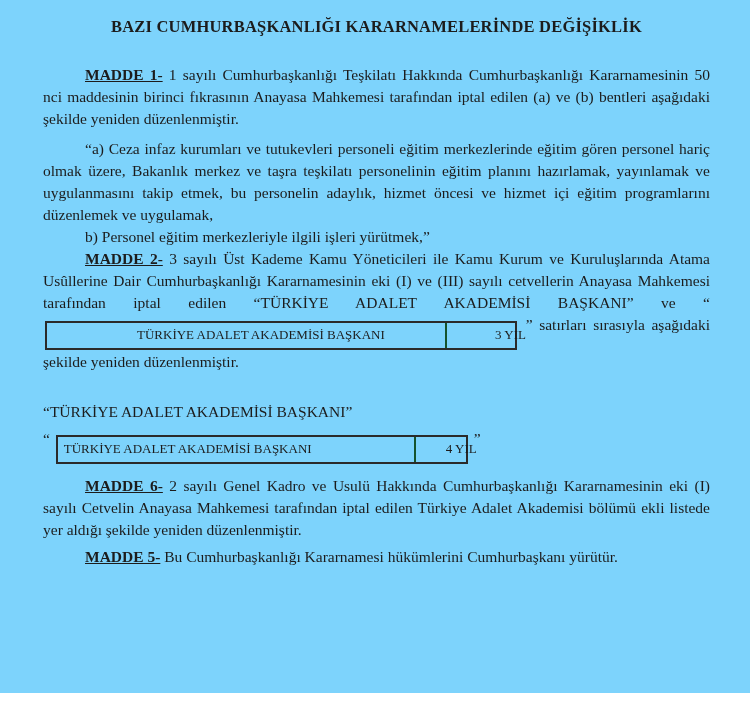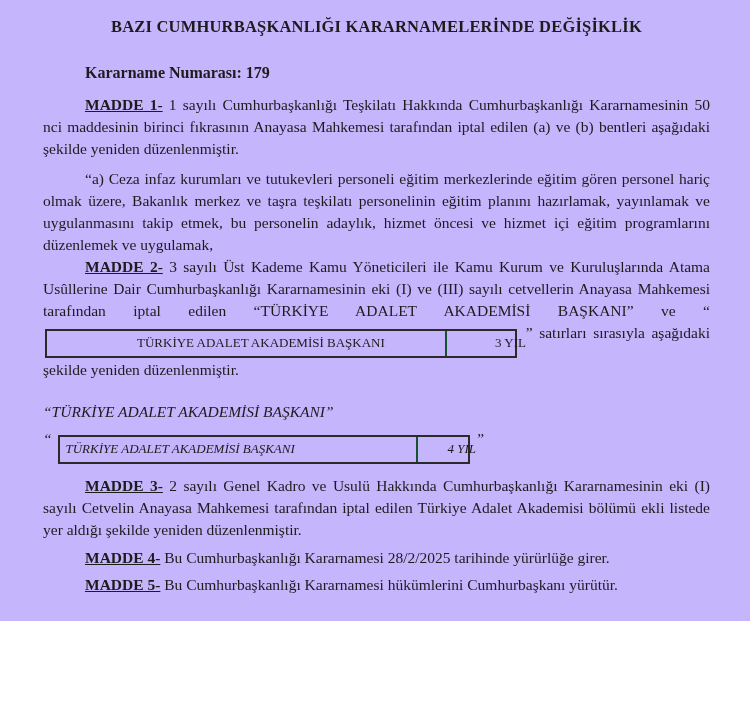--- a/index.html
+++ b/index.html
@@ -6,23 +6,23 @@
   html, body { background: #ffffff; }
   body {
     width: 750px;
     height: 701px;
     font-family: "Liberation Serif", "DejaVu Serif", serif;
     color: #1c1c1c;
     overflow: hidden;
   }
   .page {
     width: 750px;
-    height: 621px;
+    height: 693px;
     padding: 16px 40px 0 43px;
-    background: #c4b5fd;
+    background: #7dd3fc;
   }
   .doc-title {
     text-align: center;
     font-weight: bold;
     font-size: 16.5px;
     line-height: 22px;
     letter-spacing: 0.2px;
     margin-bottom: 26px;
   }
   .decree-number {
@@ -56,56 +56,54 @@
     font-size: 13px;
     vertical-align: top;
   }
   .row-box .cell-title { width: 356px; }
   .row-box .cell-term {
     border-left: 2px solid #14532d;
     text-align: center;
   }
   .row-box .cell-term.old { width: 70px; }
   .row-box .cell-term.new { width: 52px; padding-left: 30px; }
-  .replacement-block { margin-top: 20px; font-style: italic; }
+  .replacement-block { margin-top: 28px; }
   .replacement-line1 { font-size: 15.5px; line-height: 22px; }
   .replacement-line2 { font-size: 15.5px; line-height: 30px; margin-top: 1px; }
 </style>
 </head>
 <body>
 
 <div class="page">
 
   <div class="doc-title">
     <div>BAZI CUMHURBAŞKANLIĞI KARARNAMELERİNDE DEĞİŞİKLİK</div>
   </div>
 
-  <div class="decree-number">Kararname Numarası: 179</div>
 
   <p class="para"><span class="bold">MADDE 1-</span>
     <span>1 sayılı Cumhurbaşkanlığı Teşkilatı Hakkında Cumhurbaşkanlığı Kararnamesinin 50 nci maddesinin birinci fıkrasının Anayasa Mahkemesi tarafından iptal edilen (a) ve (b) bentleri aşağıdaki şekilde yeniden düzenlenmiştir.</span></p>
 
   <p class="para mt-8">“a) Ceza infaz kurumları ve tutukevleri personeli eğitim merkezlerinde eğitim gören personel hariç olmak üzere, Bakanlık merkez ve taşra teşkilatı personelinin eğitim planını hazırlamak, yayınlamak ve uygulanmasını takip etmek, bu personelin adaylık, hizmet öncesi ve hizmet içi eğitim programlarını düzenlemek ve uygulamak,</p>
 
+  <p class="para">b) Personel eğitim merkezleriyle ilgili işleri yürütmek,”</p>
 
   <p class="para"><span class="bold">MADDE 2-</span>
     <span>3 sayılı Üst Kademe Kamu Yöneticileri ile Kamu Kurum ve Kuruluşlarında Atama Usûllerine Dair Cumhurbaşkanlığı Kararnamesinin eki (I) ve (III) sayılı cetvellerin Anayasa Mahkemesi tarafından iptal edilen “TÜRKİYE ADALET AKADEMİSİ BAŞKANI” ve “</span>
     <span class="row-box"><span class="cell cell-title">TÜRKİYE ADALET AKADEMİSİ BAŞKANI</span><span class="cell cell-term old">3 YIL</span></span>
     <span>” satırları sırasıyla aşağıdaki şekilde yeniden düzenlenmiştir.</span></p>
 
   <div class="replacement-block">
     <div class="replacement-line1">“TÜRKİYE ADALET AKADEMİSİ BAŞKANI”</div>
     <div class="replacement-line2"><span>“</span>
       <span class="row-box"><span class="cell cell-title">TÜRKİYE ADALET AKADEMİSİ BAŞKANI</span><span class="cell cell-term new">4 YIL</span></span>
       <span>”</span></div>
   </div>
 
-  <p class="para mt-10"><span class="bold">MADDE 3-</span>
+  <p class="para mt-10"><span class="bold">MADDE 6-</span>
     <span>2 sayılı Genel Kadro ve Usulü Hakkında Cumhurbaşkanlığı Kararnamesinin eki (I) sayılı Cetvelin Anayasa Mahkemesi tarafından iptal edilen Türkiye Adalet Akademisi bölümü ekli listede yer aldığı şekilde yeniden düzenlenmiştir.</span></p>
 
 
-  <p class="para mt-6"><span class="bold">MADDE 4-</span>
-    <span>Bu Cumhurbaşkanlığı Kararnamesi 28/2/2025 tarihinde yürürlüğe girer.</span></p>
 
   <p class="para mt-5"><span class="bold">MADDE 5-</span>
     <span>Bu Cumhurbaşkanlığı Kararnamesi hükümlerini Cumhurbaşkanı yürütür.</span></p>
 
 </div>
 
 </body></html>

